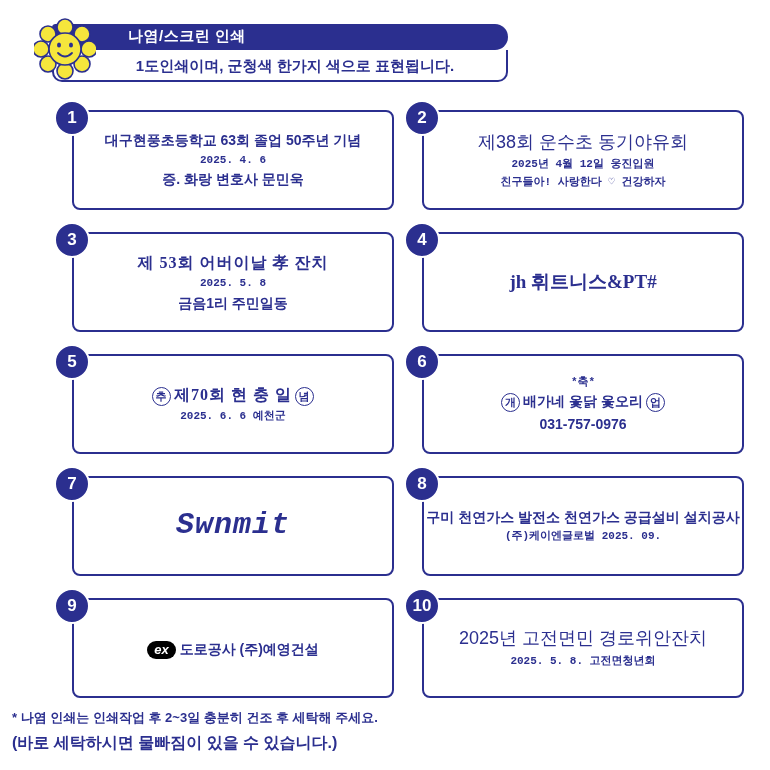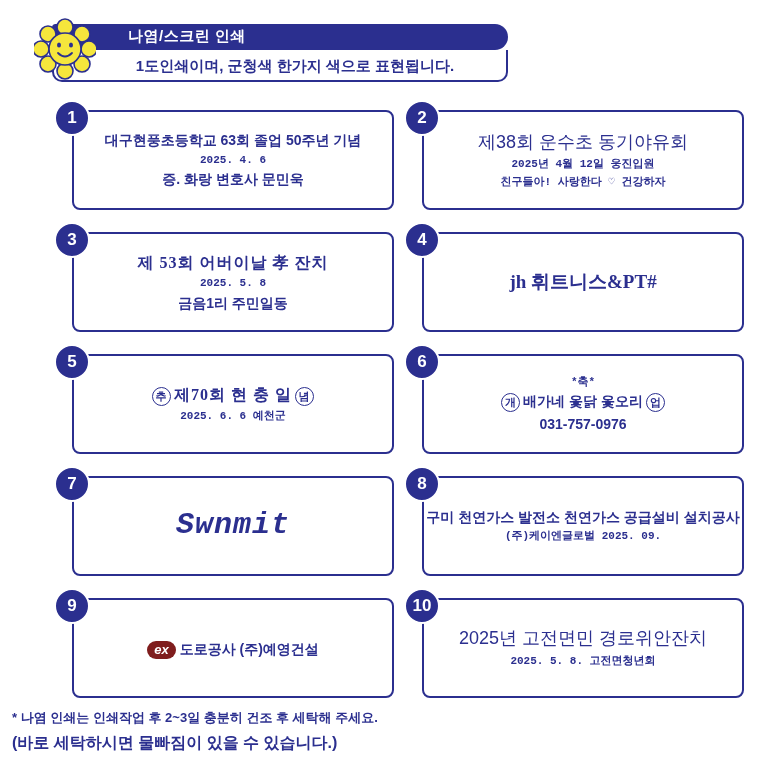--- a/index.html
+++ b/index.html
@@ -130,21 +130,21 @@
     line-height: 16px;
     text-align: center;
     font-size: 11px;
     font-weight: bold;
     vertical-align: middle;
     margin: 0 3px;
   }
 
   .ex-logo {
     display: inline-block;
-    background: #7f1d1d;
+    background: #000000;
     color: #ffffff;
     border-radius: 9px;
     padding: 0px 7px 1px 7px;
     font-size: 13px;
     font-style: italic;
     font-weight: bold;
     margin-right: 4px;
     vertical-align: middle;
   }
   .kospo-logo {

